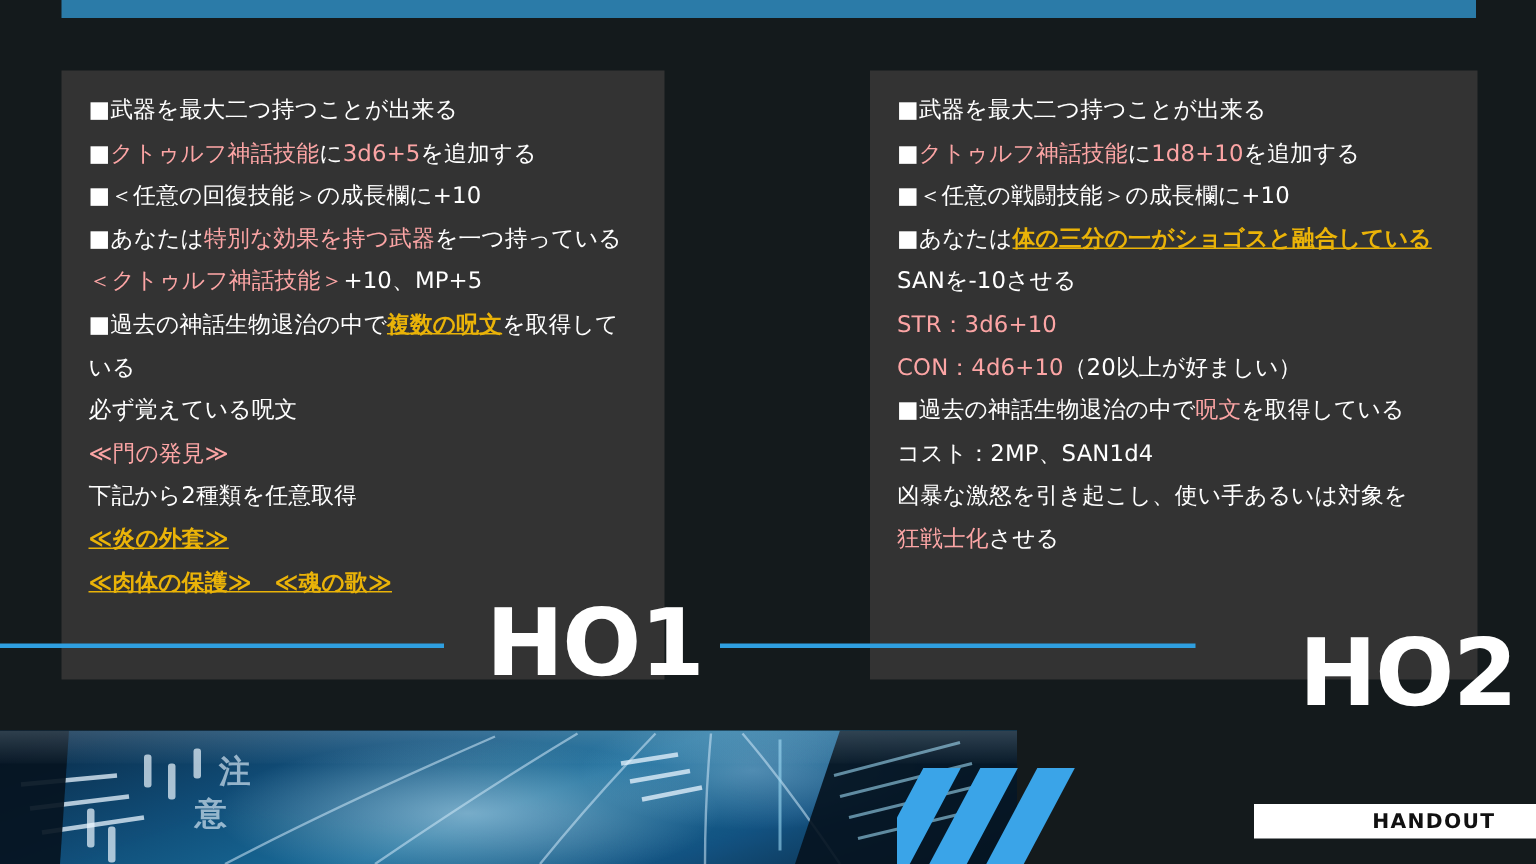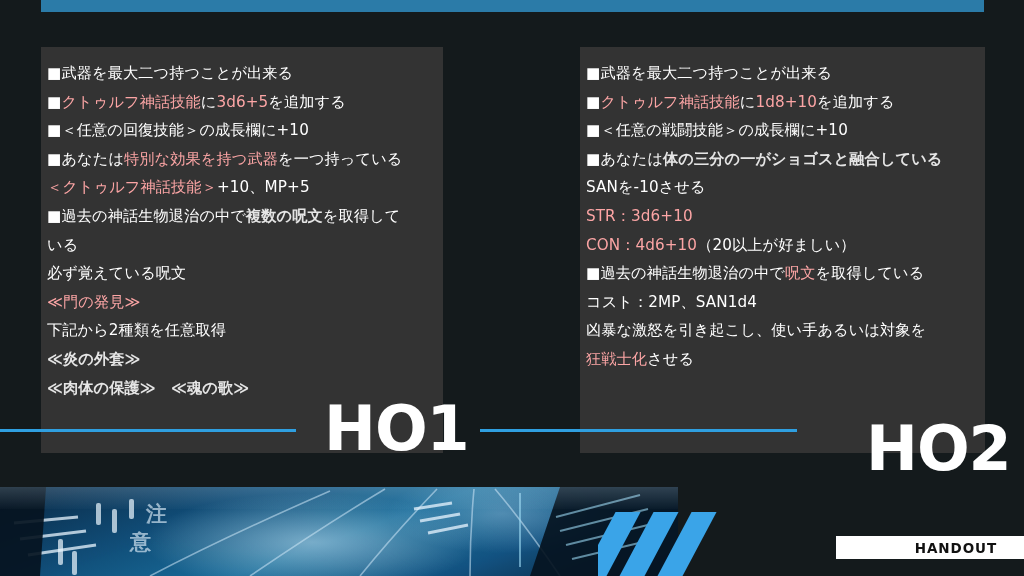--- a/index.html
+++ b/index.html
@@ -30,38 +30,38 @@
     background: #2b7ba8;
   }
 
   
   .panel {
     position: absolute;
     top: 47px;
     height: 406px;
     background: #333333;
     box-sizing: border-box;
-    padding: 12px 14px 0 6px;
+    padding: 12px 14px 0 18px;
     overflow: hidden;
   }
   .panel-left  { left: 41px;  width: 402px; }
   .panel-right { left: 580px; width: 405px; }
 
   .lines {
     display: block;
   }
   .ln {
     font-size: 15.2px;
     line-height: 28.6px;
     color: #ffffff;
     white-space: nowrap;
     letter-spacing: 0.1px;
   }
   .b  { color: #fca5a5; }            
-  .bb { color: #e5e5e5; font-weight: bold; }  
+  .bb { color: #eab308; font-weight: bold; text-decoration: underline; }  
   .sq { color: #ffffff; }
 
   
   .ho {
     position: absolute;
     font-size: 62px;
     font-weight: bold;
     color: #ffffff;
     letter-spacing: -1px;
     line-height: 1;

